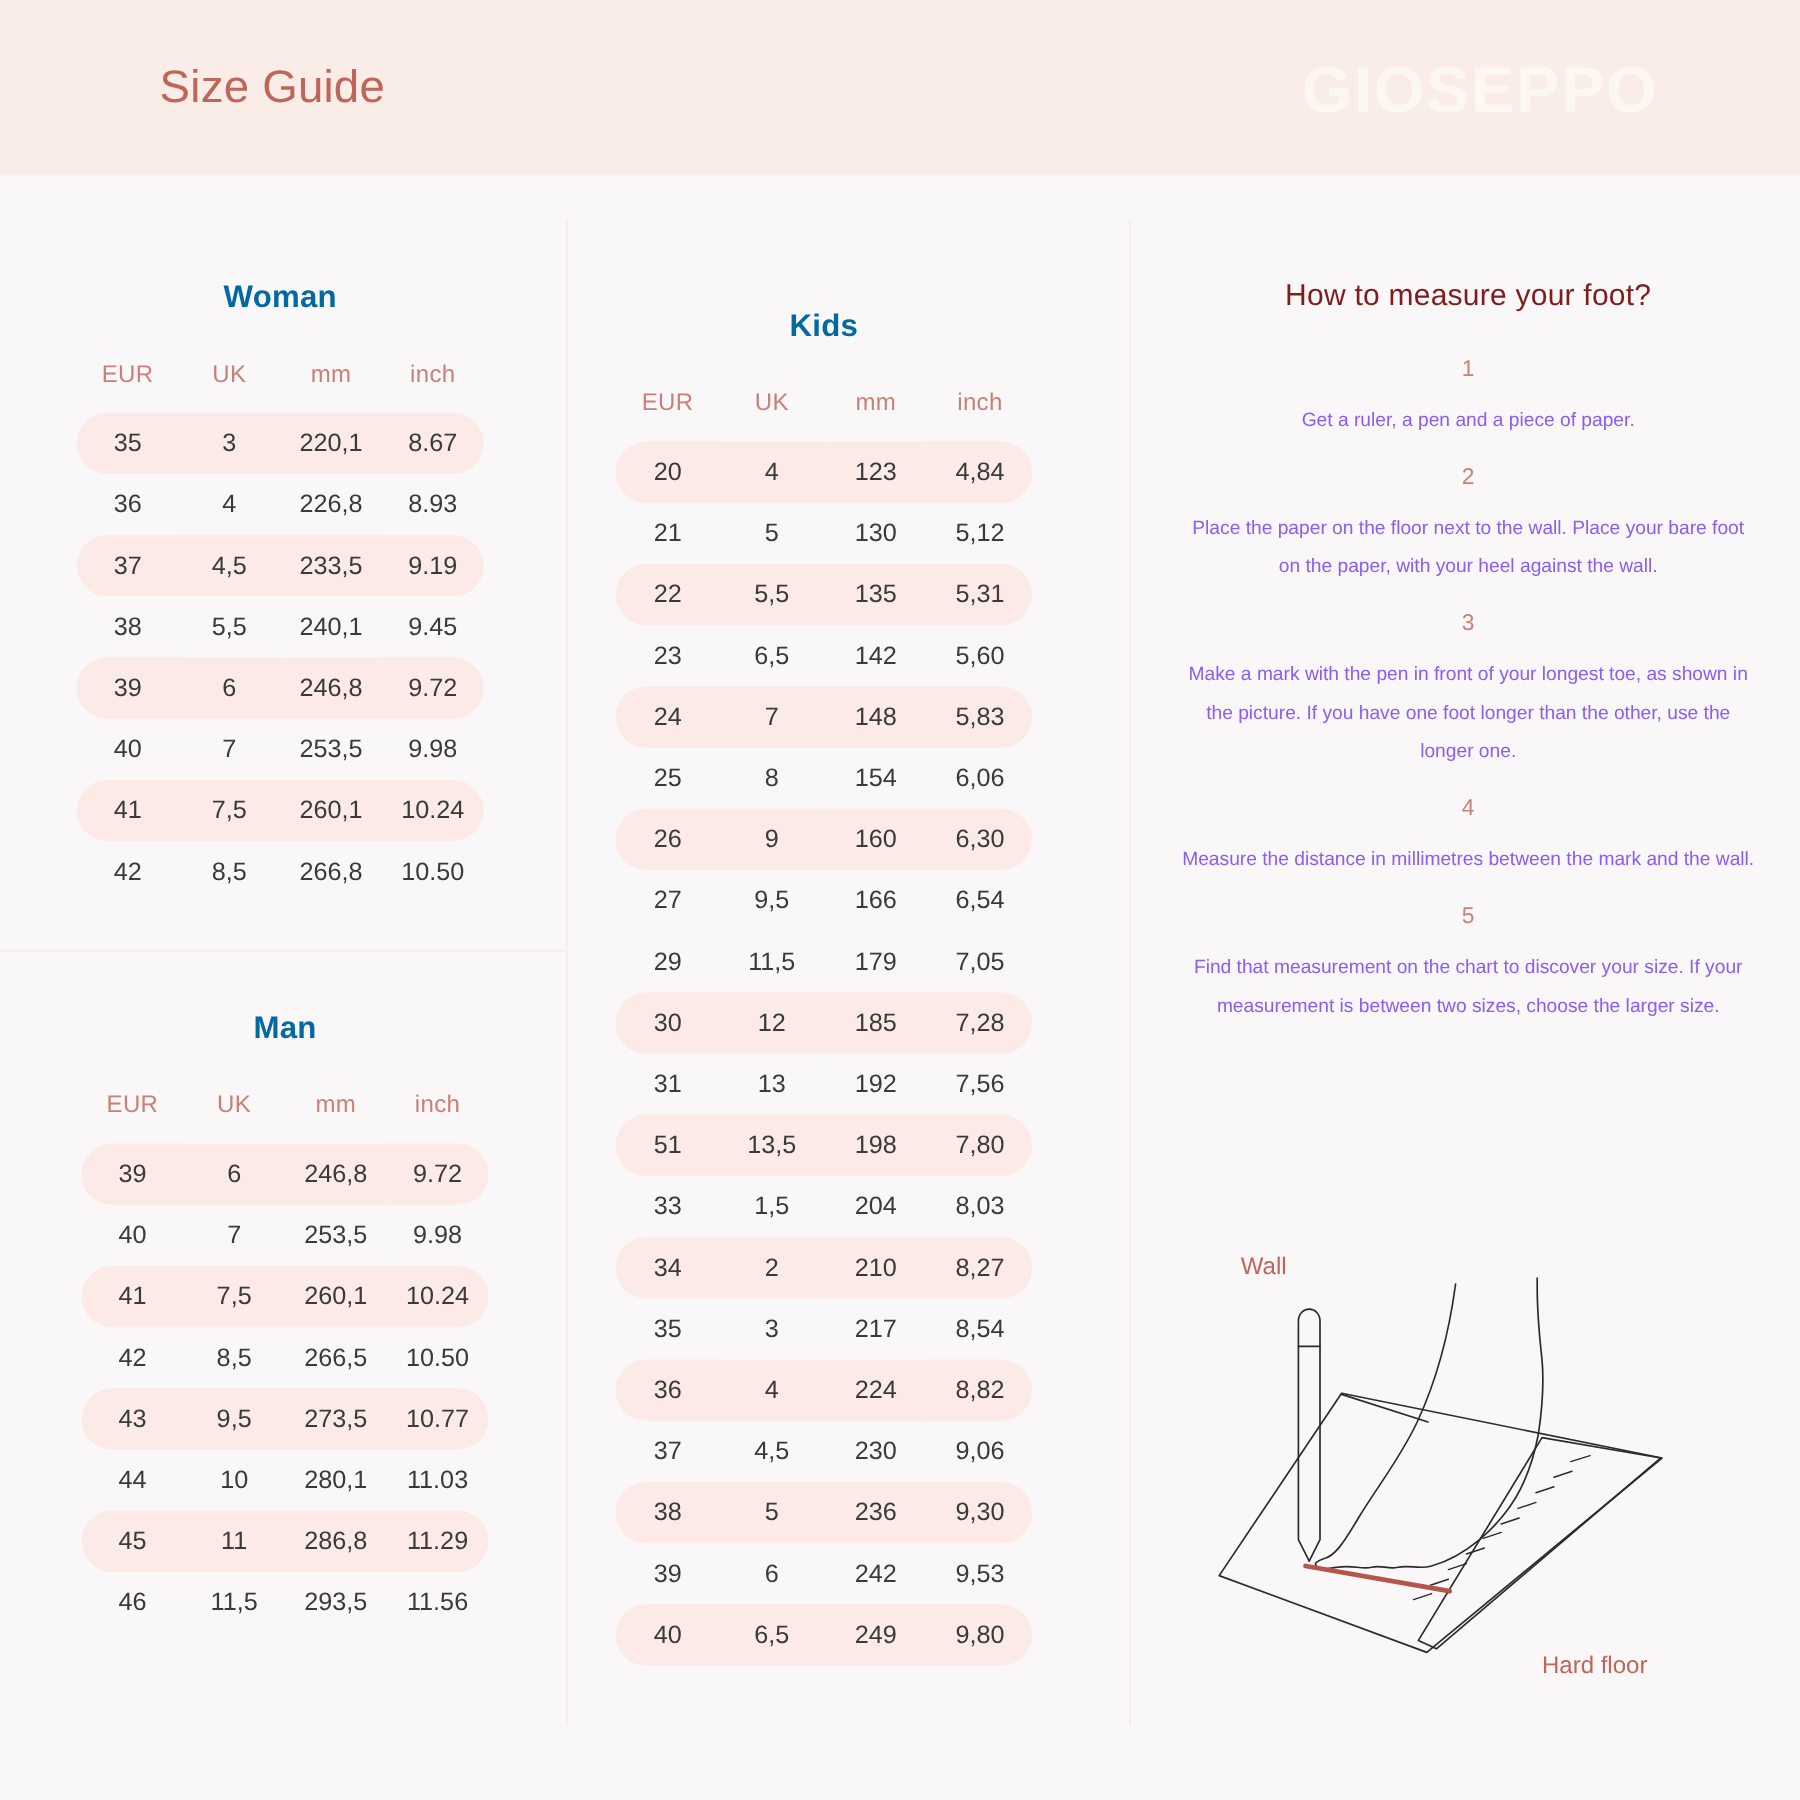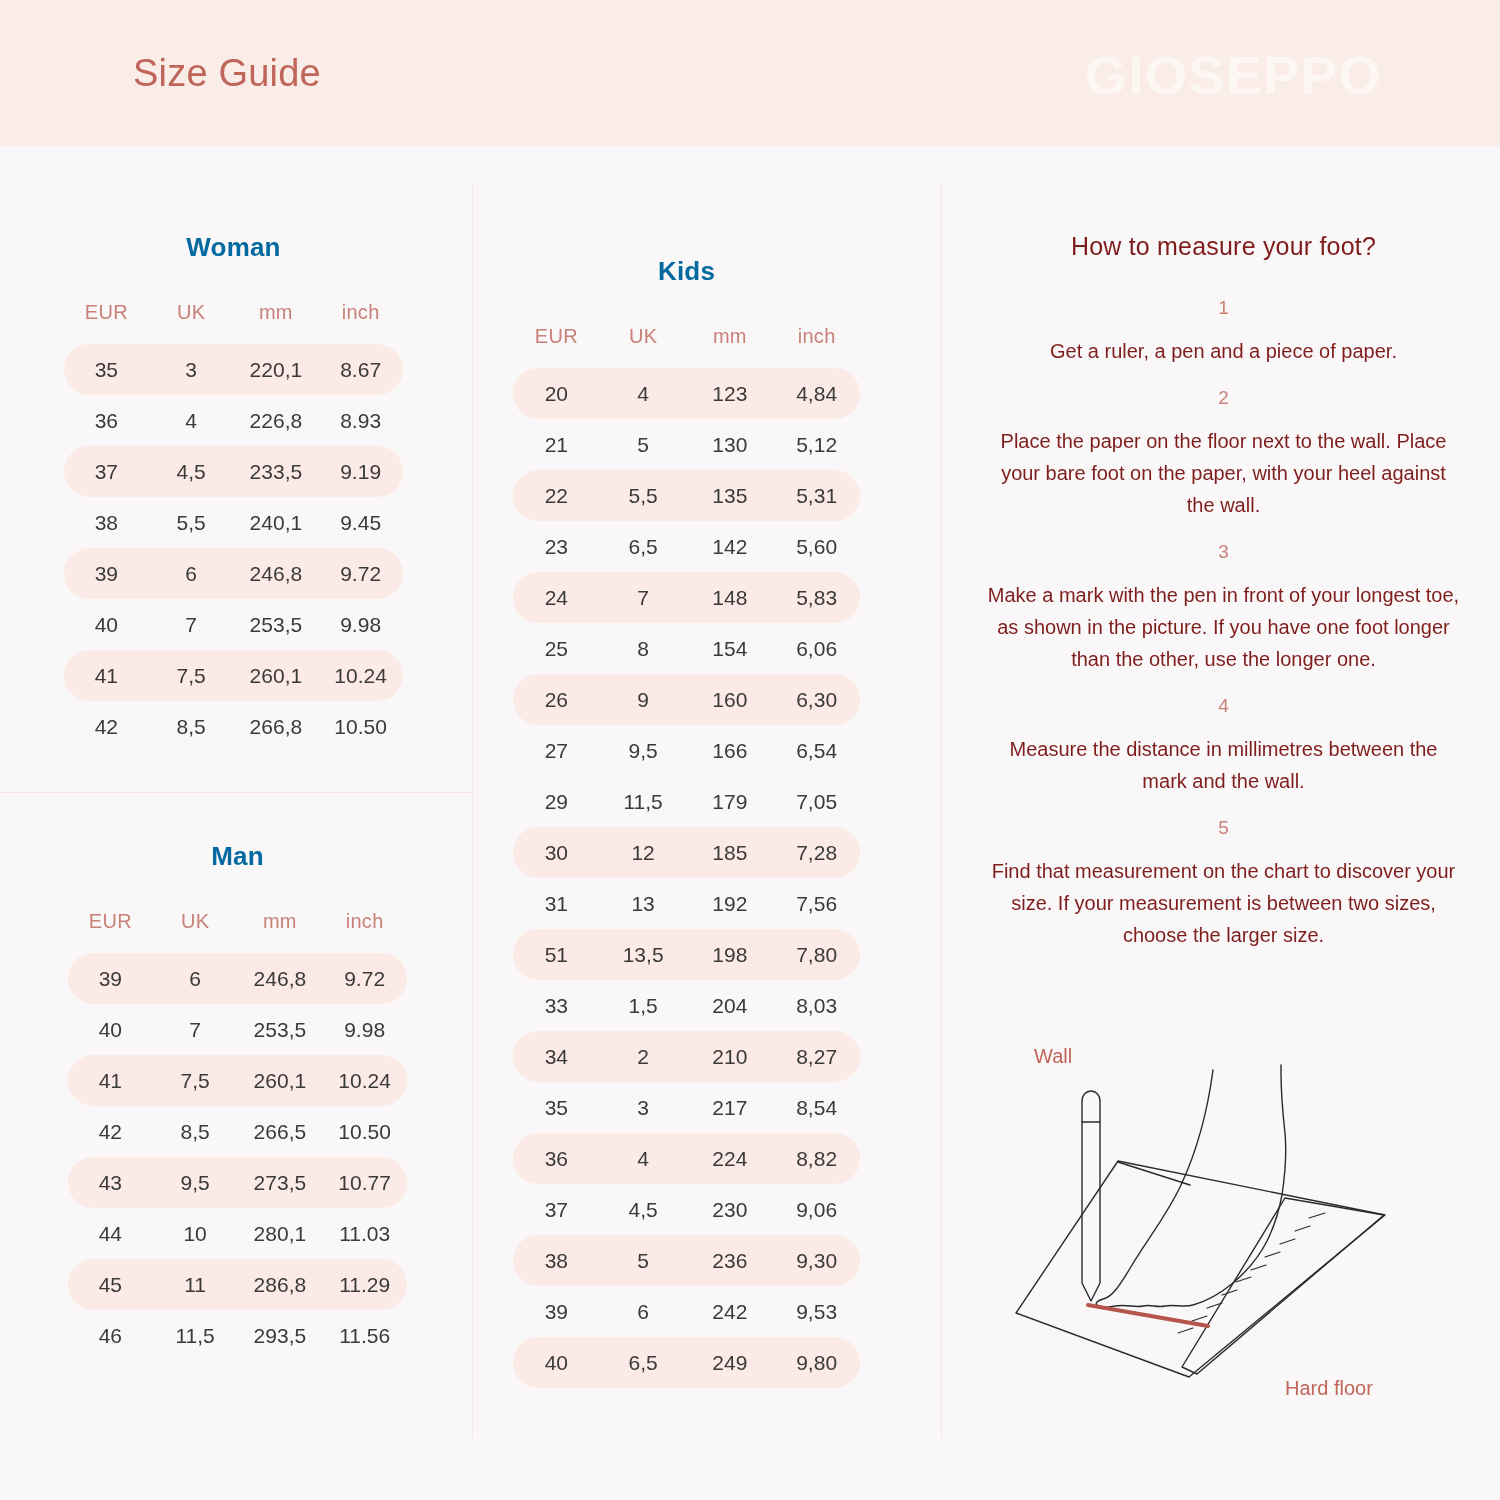--- a/index.html
+++ b/index.html
@@ -77,21 +77,21 @@
   #measure-title{
     text-align:center;font-size:25px;font-weight:400;color:#7f1d1d;
     letter-spacing:.2px;margin-bottom:36px;
   }
   .step{margin-bottom:6px;}
   .step-number{
     text-align:center;font-size:19px;color:#C88178;
     margin-bottom:16px;
   }
   .step-text{
-    text-align:center;font-size:20px;color:#7f1d1d;line-height:32px;
+    text-align:center;font-size:16px;color:#8b5cf6;line-height:32px;
     margin-bottom:20px;
   }
 
   
   #illustration{
     position:absolute;left:985px;top:1025px;width:480px;height:400px;
   }
   #label-wall{
     position:absolute;left:49px;top:20px;
     font-size:20px;color:#C0655A;

